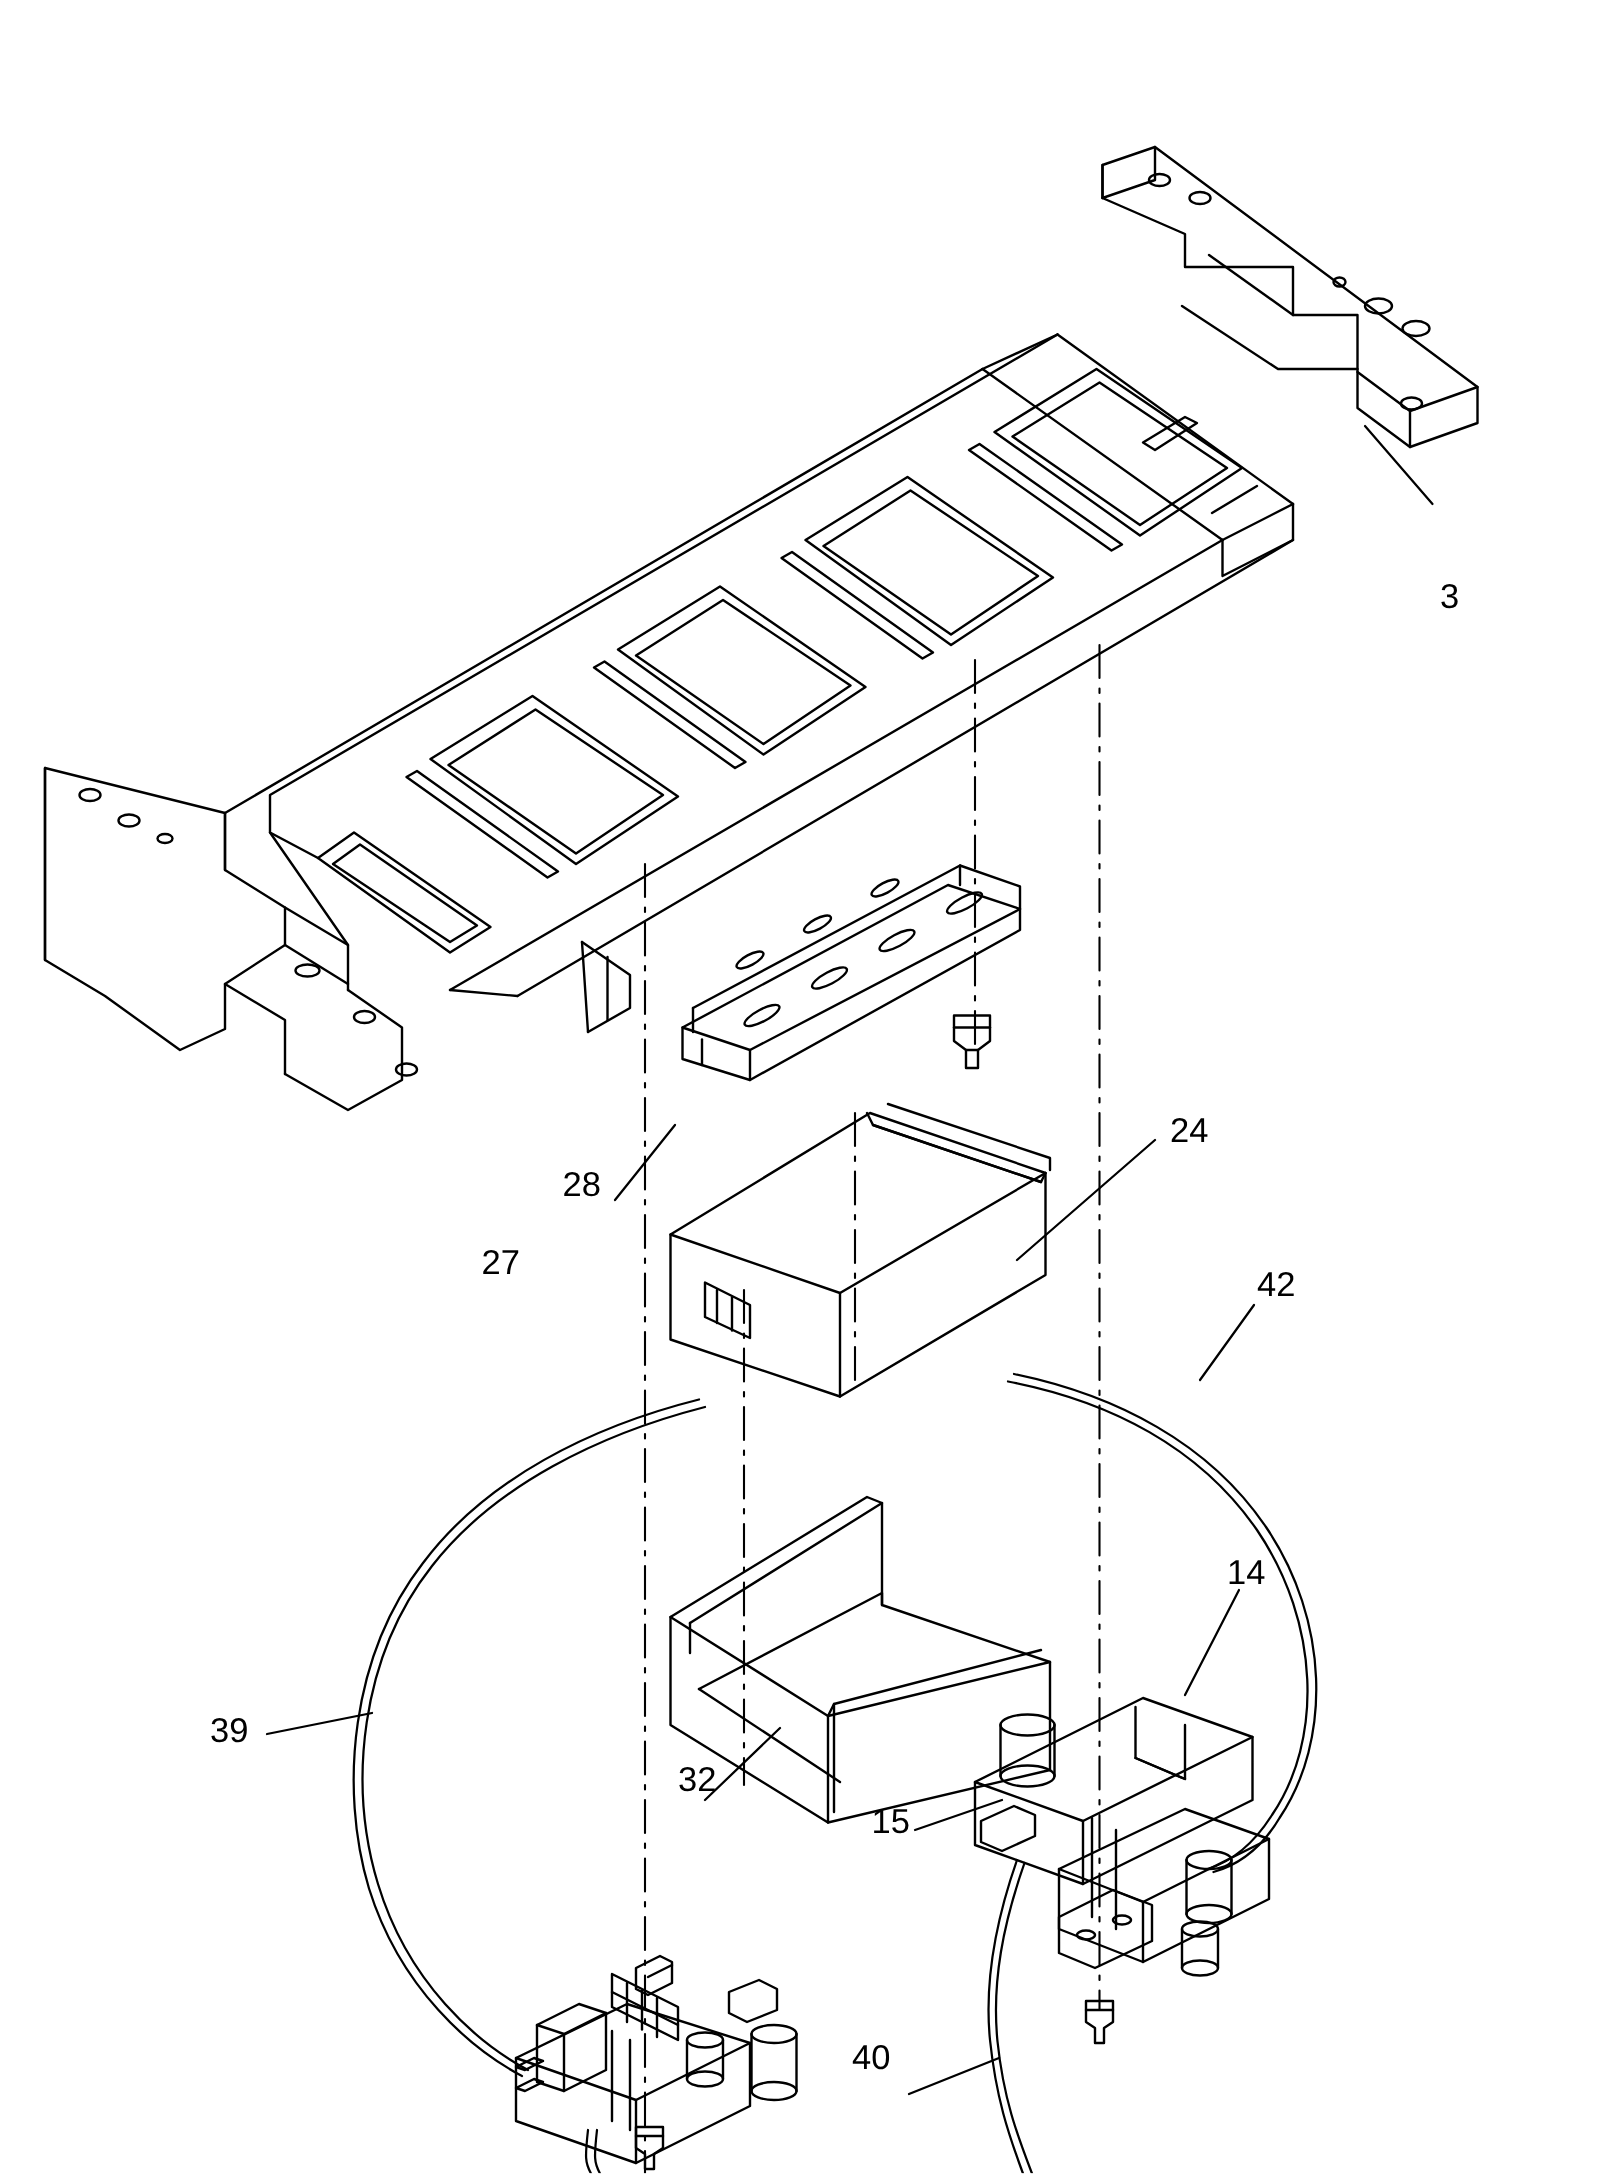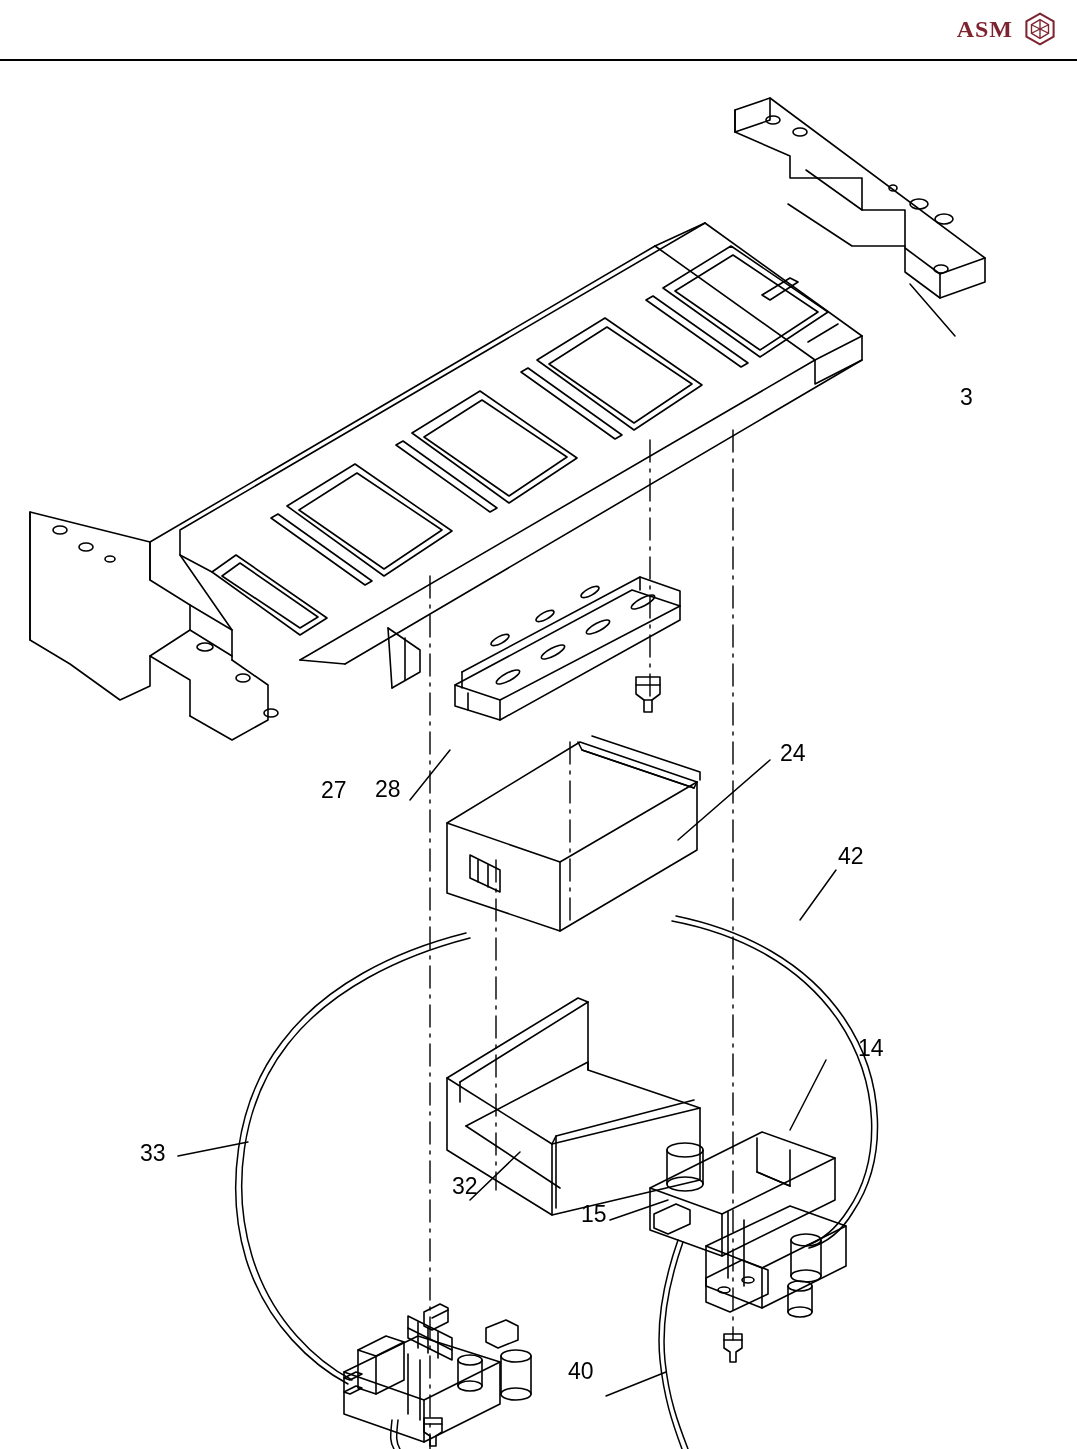--- a/index.html
+++ b/index.html
@@ -73,33 +73,20 @@
     color: #000000;
     line-height: 1;
     white-space: nowrap;
   }
 </style>
 </head>
 <body>
 
 <div id="page">
 
-  <div id="header">
-    <div id="brand">
-      <span id="brand-text">ASM</span>
-      <svg id="brand-mark" viewBox="0 0 40 40">
-        <polygon points="20,2 36,11 36,29 20,38 4,29 4,11" fill="none" stroke="#7d2430" stroke-width="2.4"></polygon>
-        <polygon points="20,9 30,15 30,25 20,31 10,25 10,15" fill="none" stroke="#7d2430" stroke-width="1.6"></polygon>
-        <line x1="10" y1="15" x2="30" y2="25" stroke="#7d2430" stroke-width="1.6"></line>
-        <line x1="30" y1="15" x2="10" y2="25" stroke="#7d2430" stroke-width="1.6"></line>
-        <line x1="20" y1="9" x2="20" y2="31" stroke="#7d2430" stroke-width="1.6"></line>
-      </svg>
-    </div>
-    <div id="header-rule"></div>
-  </div>
 
   <div id="drawing">
     <svg width="1077" height="1389" viewBox="0 0 1077 1389">
       <g fill="none" stroke="#000000" stroke-width="1.6" stroke-linejoin="round" stroke-linecap="round">
 
         <g>
 
           <path d="M735 50 L770 38 L985 198 L985 222 L940 238 L905 212 L905 150 L862 150 L862 118 L790 118 L790 96 L735 72 Z"></path>
           <path d="M735 50 L735 72"></path>
           <path d="M770 38 L770 60 L735 72"></path>
@@ -324,24 +311,24 @@
           <path d="M178 1096 L248 1082"></path>
           <path d="M470 1140 L520 1092"></path>
           <path d="M610 1160 L668 1140"></path>
           <path d="M606 1336 L666 1312"></path>
         </g>
 
       </g>
     </svg>
 
     <span class="callout" style="left:960px; top:326px;">3</span>
-    <span class="callout" style="left:321px; top:719px;">27</span>
+    <span class="callout" style="left:321px; top:770px;">27</span>
     <span class="callout" style="left:375px; top:718px;">28</span>
     <span class="callout" style="left:780px; top:682px;">24</span>
     <span class="callout" style="left:838px; top:785px;">42</span>
-    <span class="callout" style="left:818px; top:977px;margin-left:40px;">14</span>
-    <span class="callout" style="left:140px; top:1082px;">33</span>
+    <span class="callout" style="left:818px; top:977px;">14</span>
+    <span class="callout" style="left:140px; top:1082px;">39</span>
     <span class="callout" style="left:452px; top:1115px;">32</span>
     <span class="callout" style="left:581px; top:1143px;">15</span>
     <span class="callout" style="left:568px; top:1300px;">40</span>
   </div>
 
 </div>
 
 </body></html>

